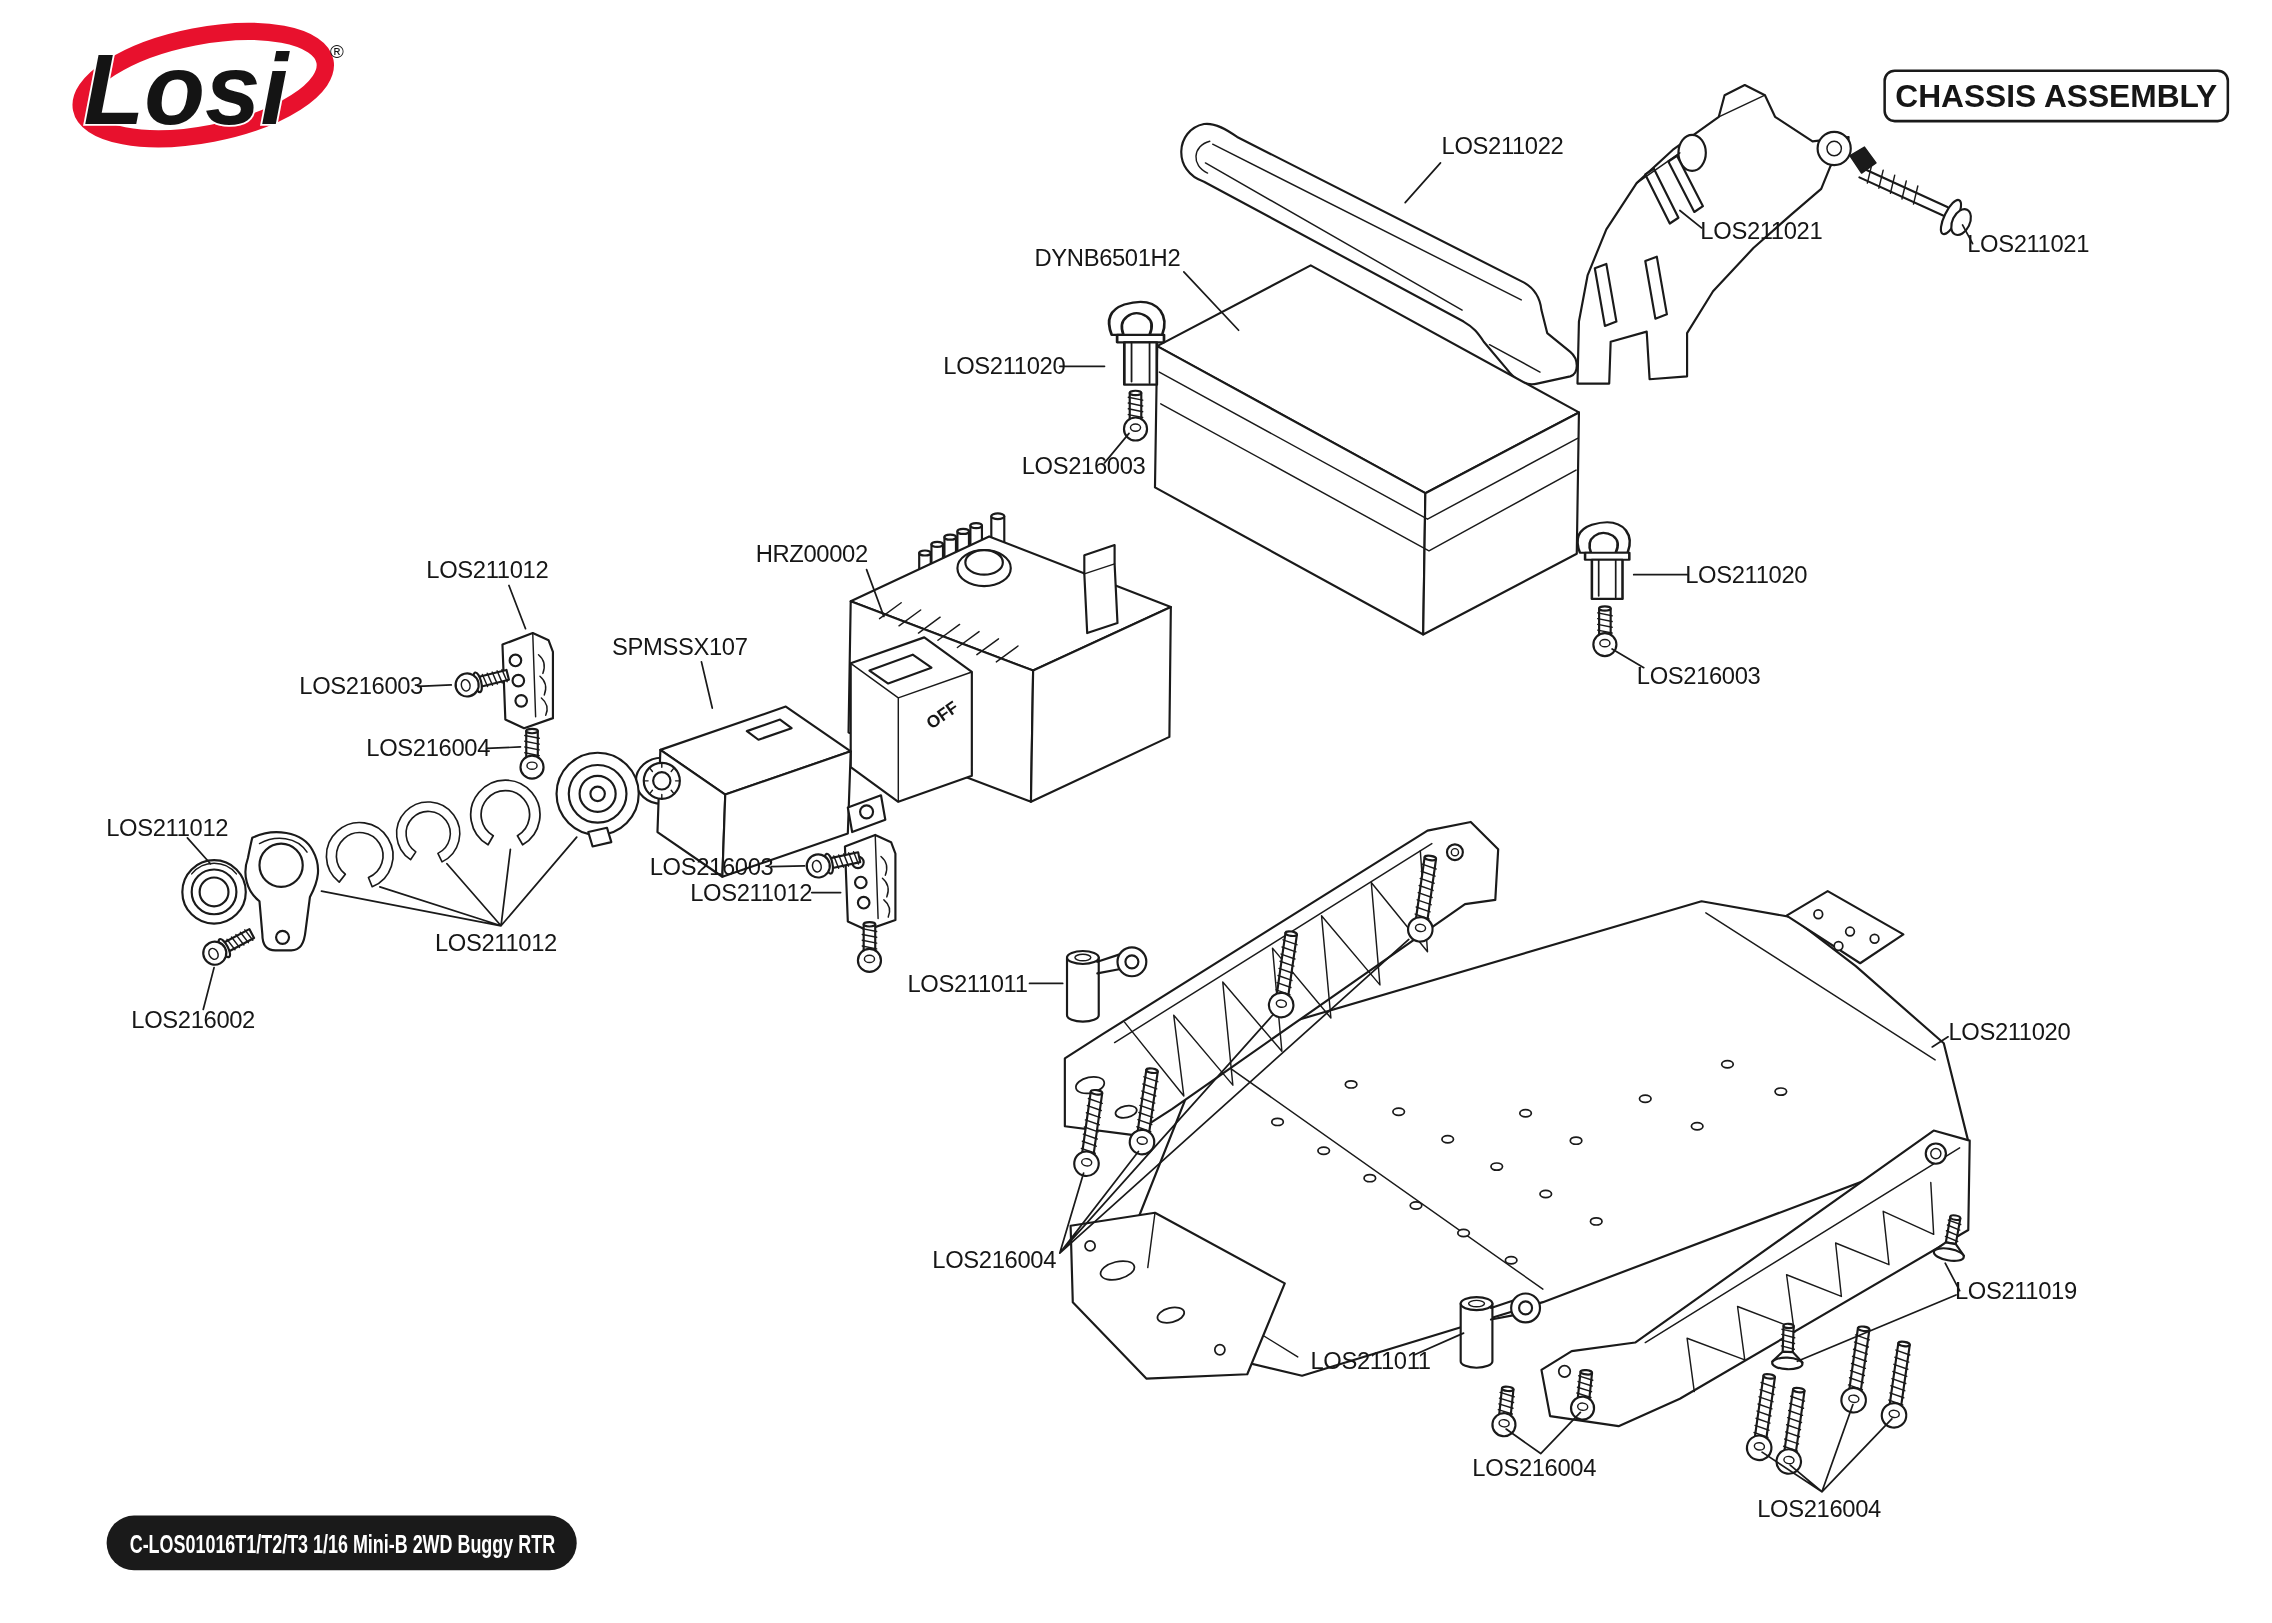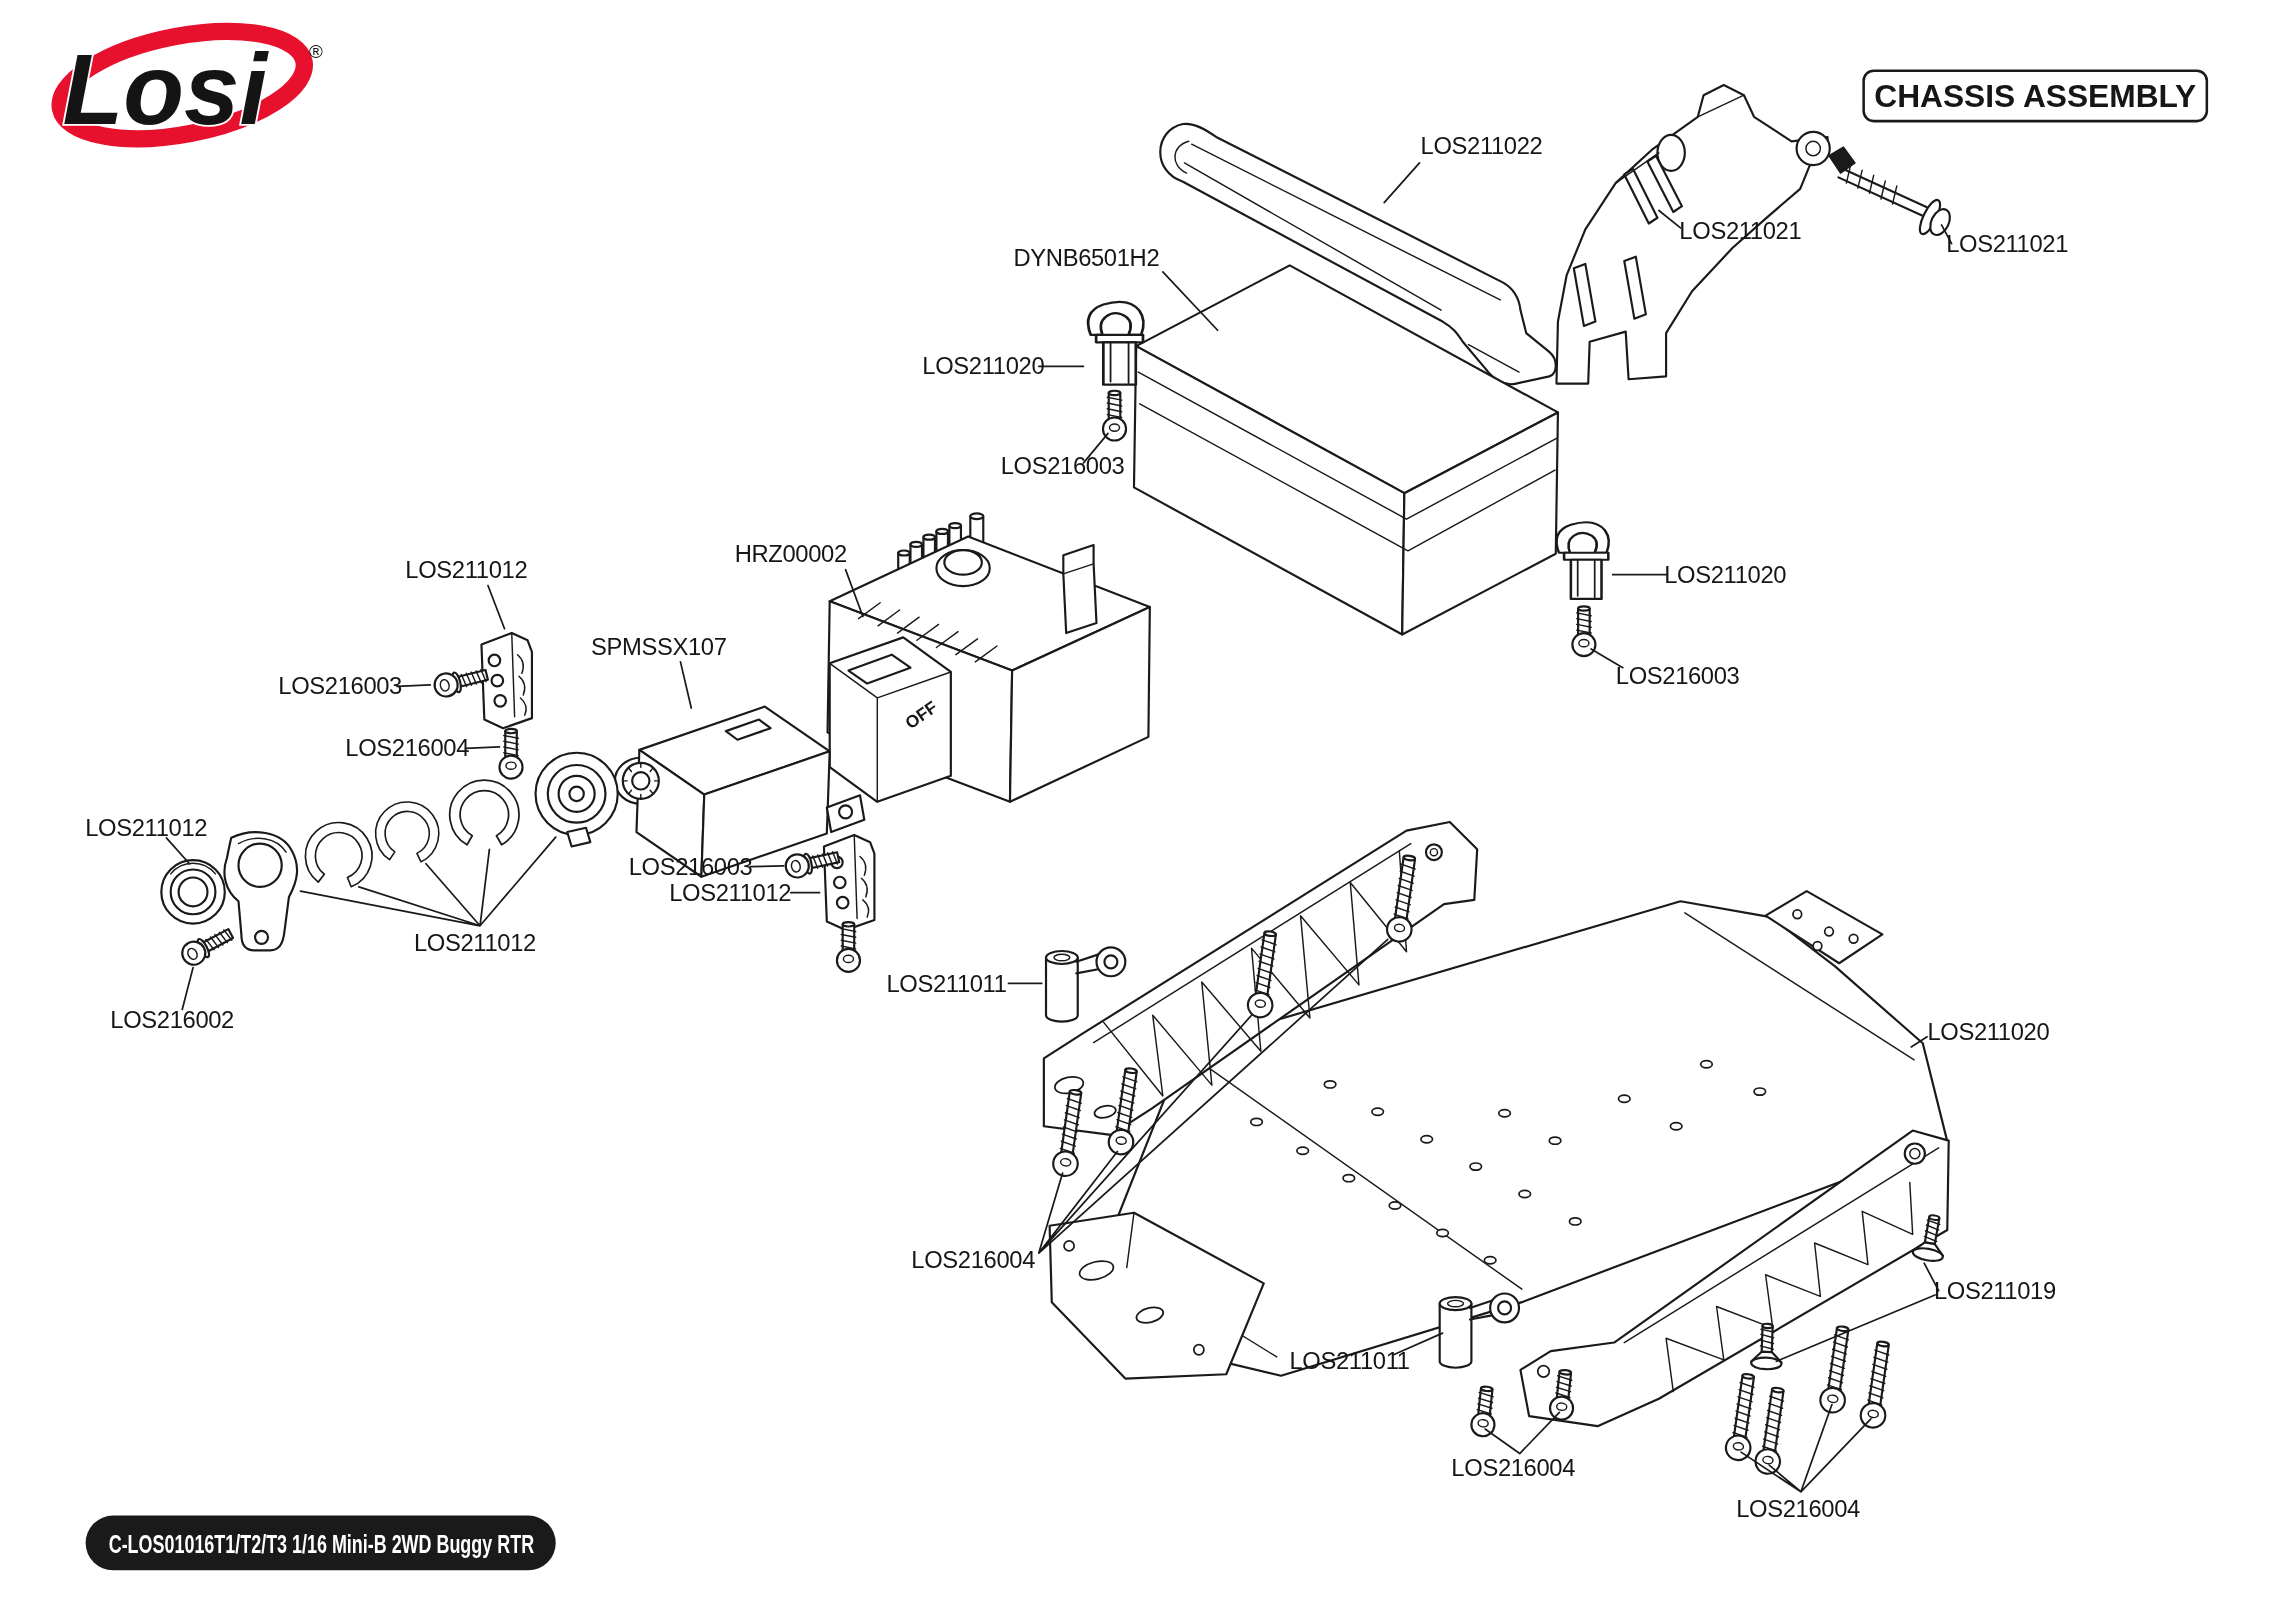--- a/index.html
+++ b/index.html
@@ -1,16 +1,16 @@
 <!DOCTYPE html>
 <html style="font-size:11.5px"><head>
 <meta charset="utf-8">
 <style>
   html,body{margin:0;padding:0;background:#ffffff;}
-  .page{width:1986px;height:1623px;position:relative;background:#fff;font-family:"Liberation Sans",sans-serif;}
+  .page{width:1986px;height:1623px;position:relative;background:#fff;font-family:"Liberation Sans",sans-serif;padding-left:21px;}
   svg{display:block;}
   .p{fill:#ffffff;stroke:#1a1a1a;stroke-width:3;stroke-linejoin:round;stroke-linecap:round;}
   .pn{fill:none;stroke:#1a1a1a;stroke-width:3;stroke-linejoin:round;stroke-linecap:round;}
   .d{fill:none;stroke:#1a1a1a;stroke-width:2;stroke-linejoin:round;stroke-linecap:round;}
   .d2{fill:#ffffff;stroke:#1a1a1a;stroke-width:2;}
   .dark{fill:#1a1a1a;stroke:#1a1a1a;stroke-width:2;stroke-linejoin:round;}
   .hole{fill:#ffffff;stroke:#1a1a1a;stroke-width:2.4;}
   .leader{fill:none;stroke:#1a1a1a;stroke-width:2.4;stroke-linecap:round;}
   .lbl{font-family:"Liberation Sans",sans-serif;font-size:33px;fill:#161616;letter-spacing:-0.5px;}
   .title-text{font-family:"Liberation Sans",sans-serif;font-size:44px;font-weight:bold;fill:#161616;}

